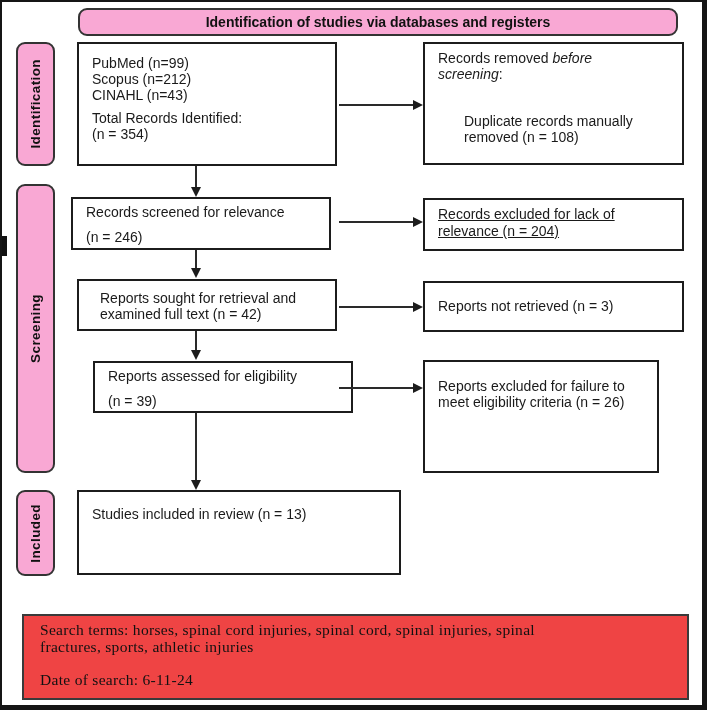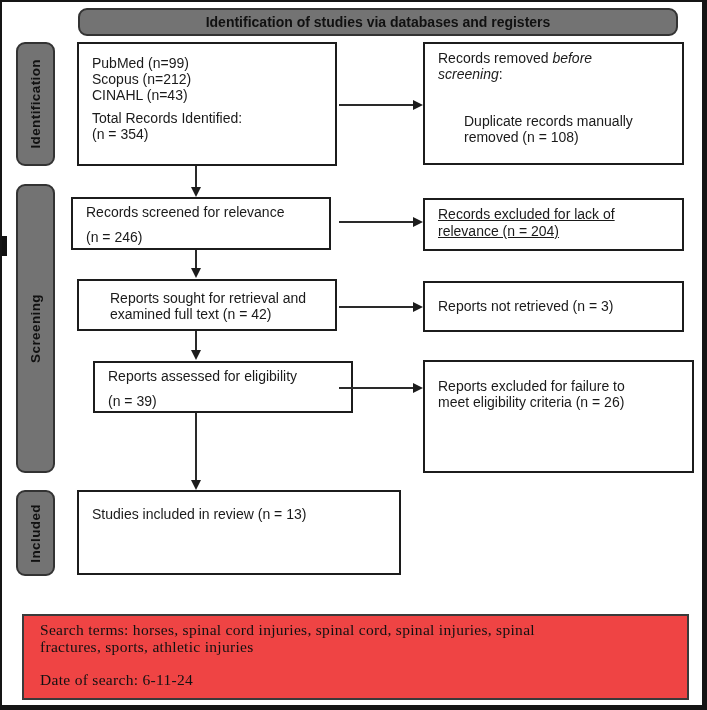--- a/index.html
+++ b/index.html
@@ -18,21 +18,21 @@
   }
   .flowbox {
     position: absolute;
     background: #ffffff;
     border: 2px solid #1c1c1c;
     font-size: 14px;
     line-height: 16px;
   }
   .panel {
     position: absolute;
-    background: #737373;
+    background: #f9a8d4;
     border: 2px solid #333333;
     border-radius: 9px;
     display: flex;
     align-items: center;
     justify-content: center;
   }
   .titlebar-label { font-weight: bold; font-size: 14px; color: #111; }
   .vlabel {
     writing-mode: vertical-rl;
     transform: rotate(180deg);
@@ -114,35 +114,35 @@
   <div class="flowbox" style="left:69px; top:195px; width:260px; height:53px; padding:5px 8px 0 13px;">
     <div>Records screened for relevance</div>
     <div style="margin-top:9px;">(n = 246)</div>
   </div>
 
   <div class="flowbox" style="left:421px; top:196px; width:261px; height:53px; padding:6px 8px 0 13px; line-height:17px;text-decoration:underline;">
     <div>Records excluded for lack of</div>
     <div>relevance (n = 204)</div>
   </div>
 
-  <div class="flowbox" style="left:75px; top:277px; width:260px; height:52px; padding:9px 8px 0 31px;">
+  <div class="flowbox" style="left:75px; top:277px; width:260px; height:52px; padding:9px 8px 0 21px;">
     <div>Reports sought for retrieval and</div>
     <div>examined full text (n = 42)</div>
   </div>
 
   <div class="flowbox" style="left:421px; top:279px; width:261px; height:51px; padding:15px 8px 0 13px;">
     <div>Reports not retrieved (n = 3)</div>
   </div>
 
   <div class="flowbox" style="left:75px; top:359px; width:260px; height:52px; padding:5px 8px 0 13px;margin-left:16px;">
     <div>Reports assessed for eligibility</div>
     <div style="margin-top:9px;">(n = 39)</div>
   </div>
 
-  <div class="flowbox" style="left:421px; top:358px; width:271px; height:113px; padding:16px 8px 0 13px;">
+  <div class="flowbox" style="left:421px; top:358px; width:236px; height:113px; padding:16px 8px 0 13px;">
     <div>Reports excluded for failure to</div>
     <div>meet eligibility criteria (n = 26)</div>
   </div>
 
   <div class="flowbox" style="left:75px; top:488px; width:324px; height:85px; padding:14px 8px 0 13px;">
     <div>Studies included in review (n = 13)</div>
   </div>
 
   <div>
     <div class="hline" style="left:337px; top:102px; width:76px;"></div>

